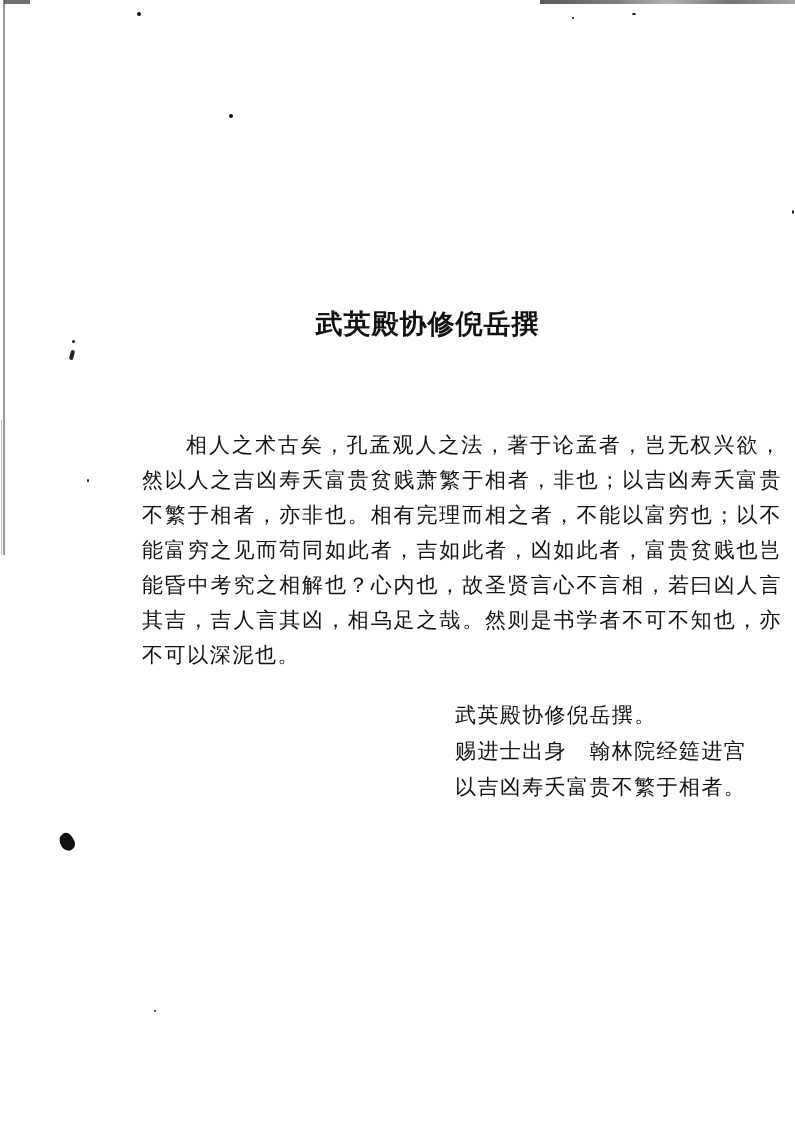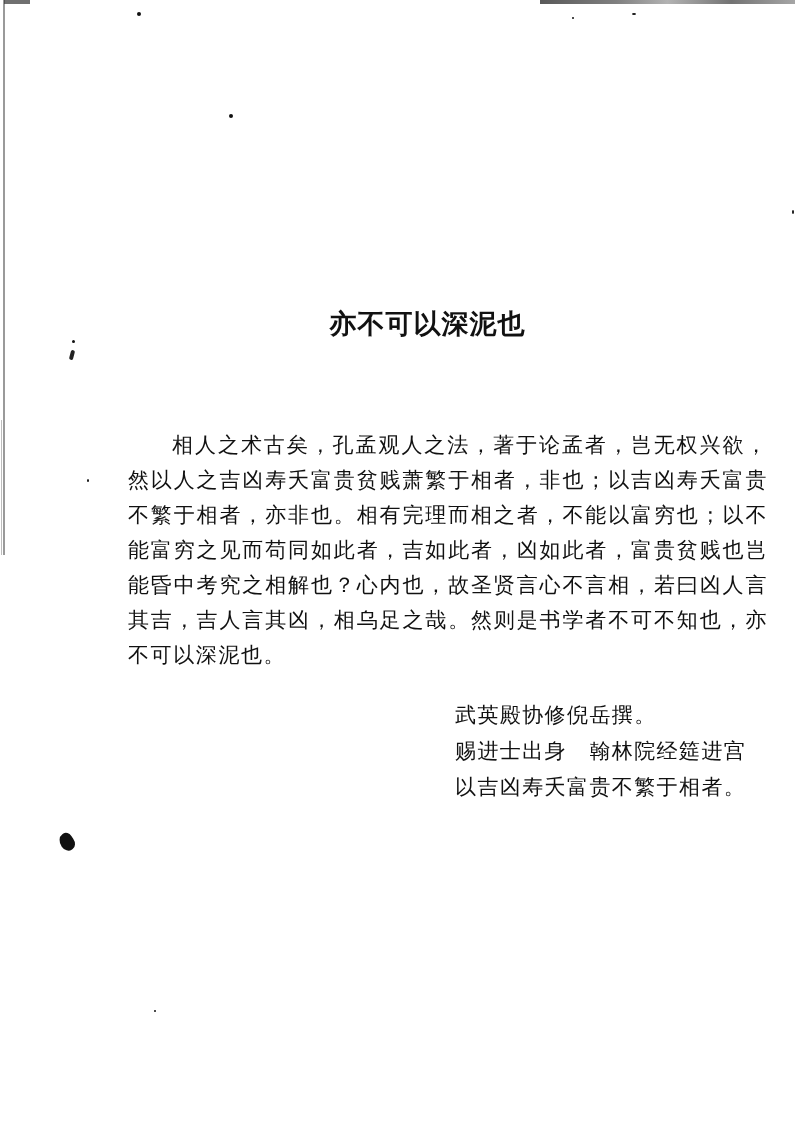--- a/index.html
+++ b/index.html
@@ -102,21 +102,21 @@
       text-align: center;
       font-family: "DejaVu Sans", "Liberation Sans", sans-serif;
       font-size: 27px;
       font-weight: bold;
       letter-spacing: 1px;
       padding-left: 60px;
       box-sizing: border-box;
     }
     .body-text {
       position: absolute;
-      left: 128px;
+      left: 142px;
       top: 428px;
       width: 640px;
       font-size: 21px;
       line-height: 35px;
       letter-spacing: 1.6px;
       text-align: justify;
     }
     .body-text p {
       margin: 0;
       text-indent: 2.1em;
@@ -143,21 +143,21 @@
 <div class="dot" style="left:137px;top:12px;width:4px;height:4px;"></div>
 <div class="dot" style="left:229px;top:114px;width:4px;height:4px;"></div>
 <div class="dot" style="left:572px;top:17px;width:2px;height:2px;"></div>
 <div class="dot" style="left:632px;top:13px;width:4px;height:2px;"></div>
 <div class="dot" style="left:87px;top:479px;width:2px;height:3px;"></div>
 <div class="dot" style="left:154px;top:1010px;width:2px;height:2px;"></div>
 <div class="dot" style="left:792px;top:210px;width:2px;height:4px;"></div>
 <div class="margin-mark"></div>
 <div class="blot"></div>
 
-<div class="title">亦不可以深泥也</div>
+<div class="title">武英殿协修倪岳撰</div>
 
 <div class="body-text">
   <p>相人之术古矣，孔孟观人之法，著于论孟者，岂无权兴欲，然以人之吉凶寿夭富贵贫贱萧繁于相者，非也；以吉凶寿夭富贵不繁于相者，亦非也。相有完理而相之者，不能以富穷也；以不能富穷之见而苟同如此者，吉如此者，凶如此者，富贵贫贱也岂能昏中考究之相解也？心内也，故圣贤言心不言相，若曰凶人言其吉，吉人言其凶，相乌足之哉。然则是书学者不可不知也，亦不可以深泥也。</p>
 </div>
 
 <div class="signature">
   <div>武英殿协修倪岳撰。</div>
   <div>赐进士出身　翰林院经筵进宫</div>
   <div>以吉凶寿夭富贵不繁于相者。</div>
 </div>

